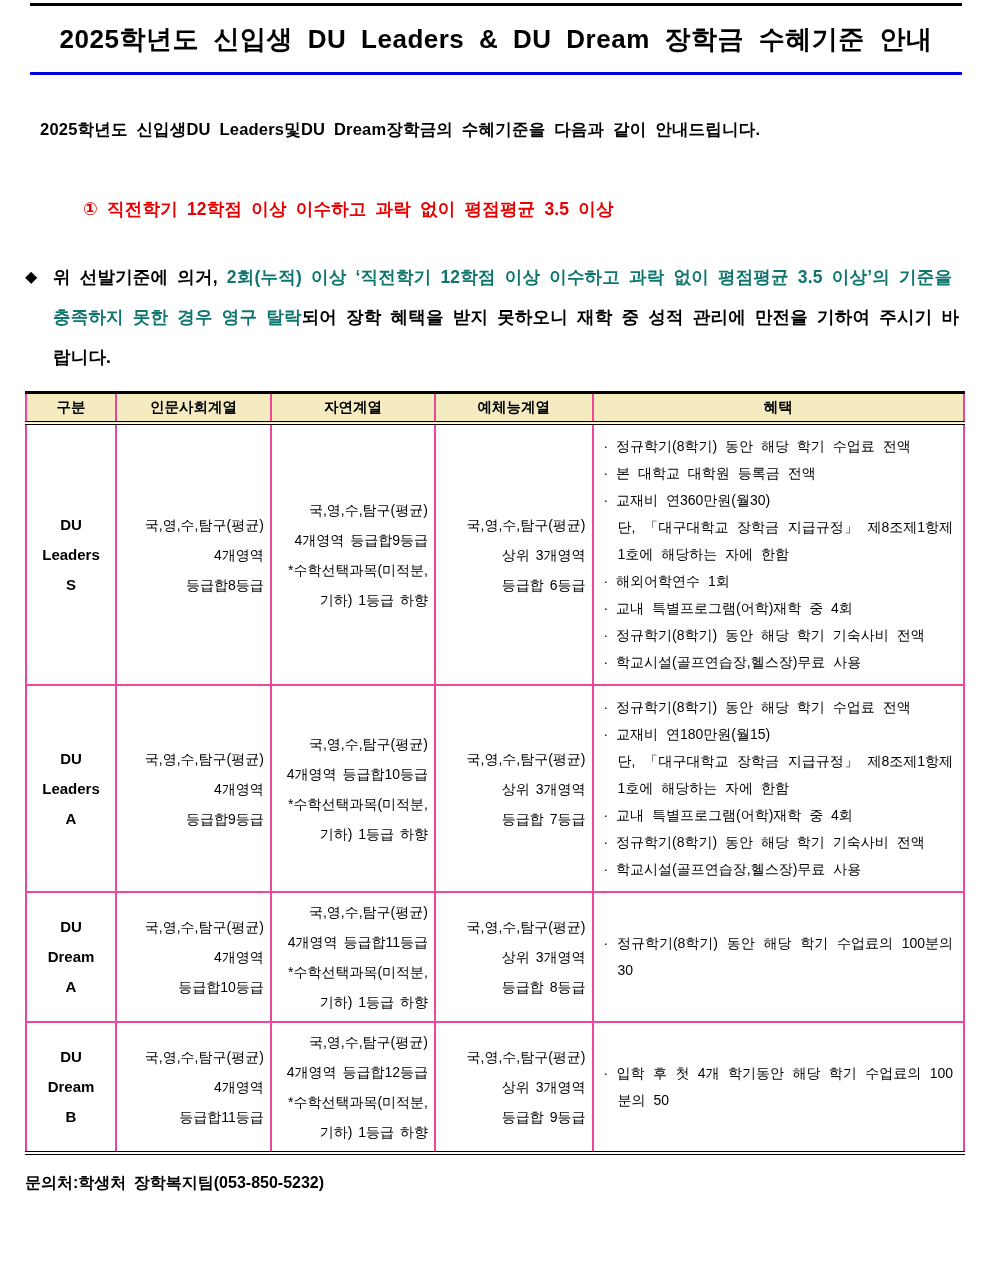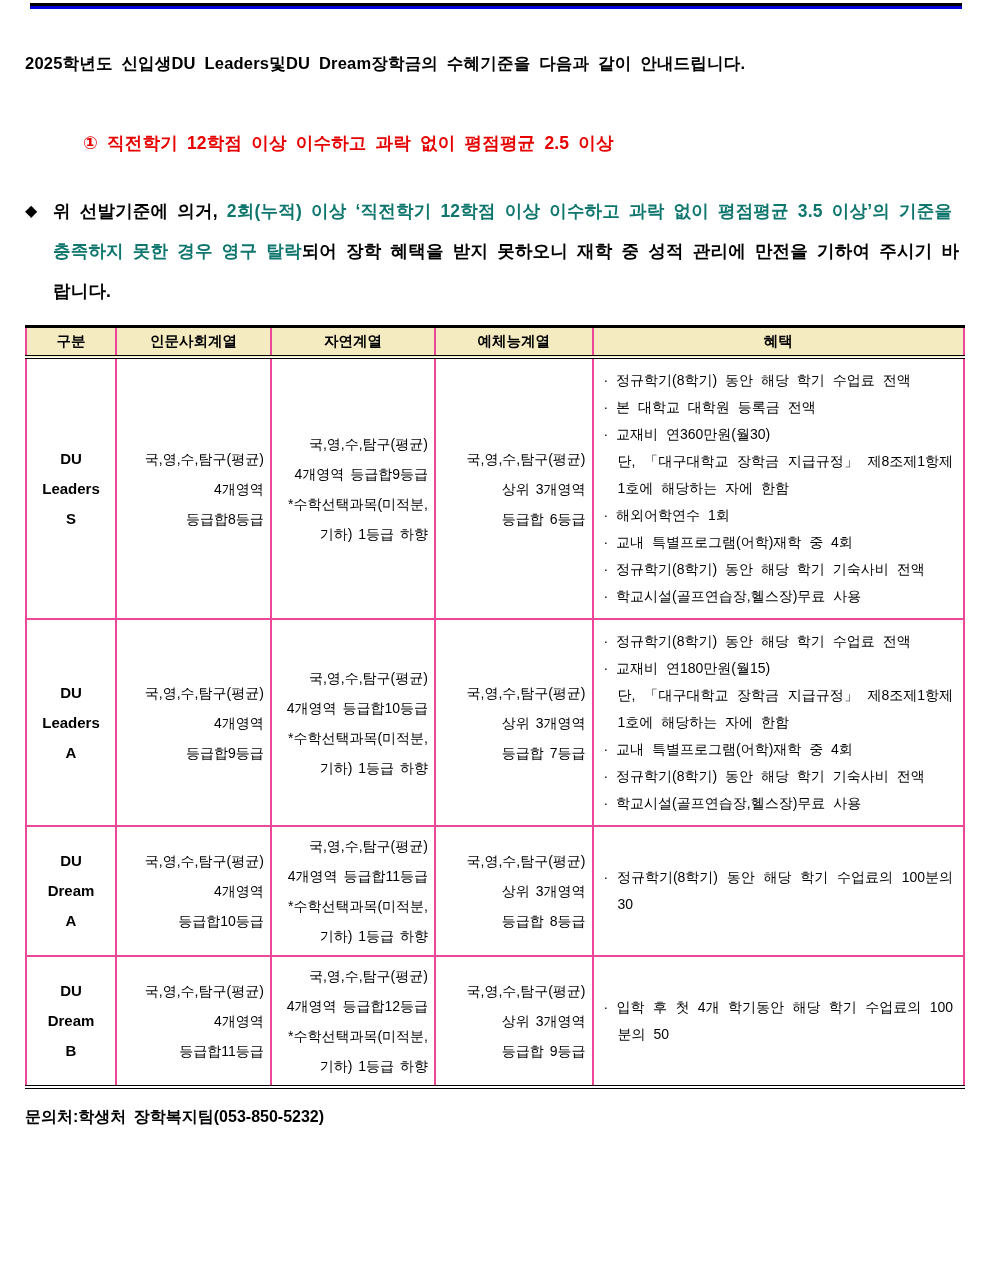--- a/index.html
+++ b/index.html
@@ -23,21 +23,21 @@
     text-align:center;
     font-size:26px;font-weight:800;
     letter-spacing:0.5px;word-spacing:7px;
     white-space:nowrap;
   }
   .title-rule{
     margin:0 30px;
     height:0;border-top:3px solid #0000dd;
   }
   .intro{
-    margin:44px 25px 0 25px;
+    margin:44px 25px 0 40px;
     font-size:16.5px;font-weight:600;
     word-spacing:4px;letter-spacing:0.2px;
   }
   .crit{margin:46px 25px 0 25px;}
   .crit-head{font-size:17.5px;font-weight:800;color:#e60000;}
   .diamond{display:inline-block;width:28px;color:#e60000;font-size:16px;}
   .diamond.black{color:#000000;}
   .crit-head .crit-title{word-spacing:4px;}
   .crit-items{padding-left:58px;margin-top:8px;}
   .crit-items .line{
@@ -96,27 +96,28 @@
     word-spacing:3px;
   }
 </style>
 </head>
 <body>
 
 <div class="page">
 
   <div class="top-rule"></div>
 
+  <div class="title">2025학년도 신입생 DU Leaders &amp; DU Dream 장학금 수혜기준 안내</div>
   <div class="title-rule"></div>
 
   <p class="intro">2025학년도 신입생DU Leaders및DU Dream장학금의 수혜기준을 다음과 같이 안내드립니다.</p>
 
   <div class="crit">
     <div class="crit-items">
-        <div class="line">① 직전학기 12학점 이상 이수하고 과락 없이 평점평균 2.5 이상</div>
+        <div class="line">① 직전학기 12학점 이상 이수하고 과락 없이 평점평균 3.5 이상</div>
       </div>
   </div>
 
   <div class="notice">
     <span class="diamond black">◆</span>
     <div class="notice-text"><span>위 선발기준에 의거, </span><span class="red">2회(누적) 이상 ‘직전학기 12학점 이상 이수하고 과락 없이 평점평균 3.5 이상’의 기준을 충족하지 못한 경우 영구 탈락</span><span>되어 장학 혜택을 받지 못하오니 재학 중 성적 관리에 만전을 기하여 주시기 바랍니다.</span></div>
   </div>
 
   <table class="tbl">
     <colgroup>

